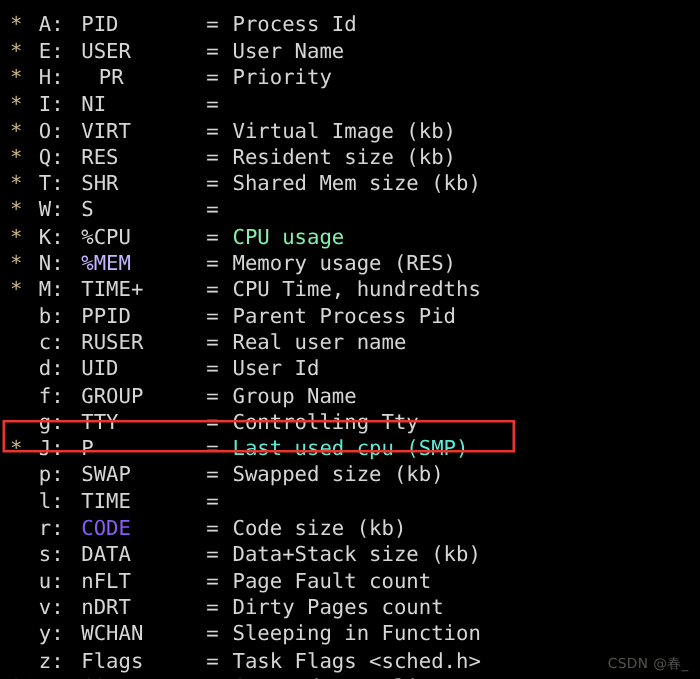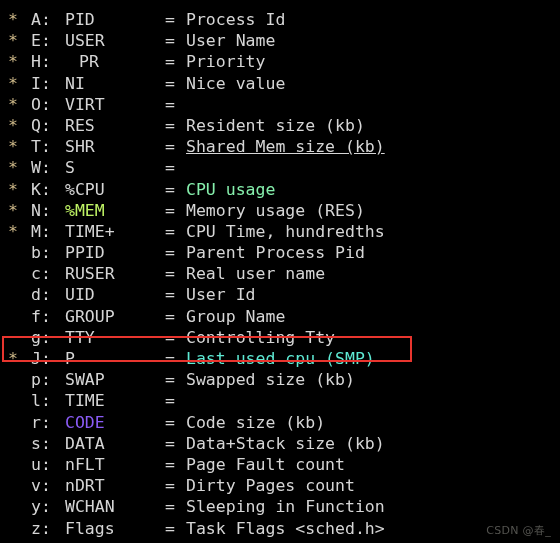--- a/index.html
+++ b/index.html
@@ -91,27 +91,27 @@
 </style>
 </head>
 <body style="background: rgb(0, 0, 0);">
 
 <div id="terminal" style="background: rgb(0, 0, 0);">
 
   <div id="field-list">
       <div class="field-row"><span class="col-star" style="color: rgb(205, 184, 136);">*</span><span class="col-key" style="color: rgb(214, 214, 214);">A:</span><span class="col-name" style="color: rgb(214, 214, 214);">PID</span><span class="col-eq" style="color: rgb(214, 214, 214);">=</span><span class="col-desc" style="color: rgb(214, 214, 214);">Process Id</span></div>
       <div class="field-row"><span class="col-star" style="color: rgb(205, 184, 136);">*</span><span class="col-key" style="color: rgb(214, 214, 214);">E:</span><span class="col-name" style="color: rgb(214, 214, 214);">USER</span><span class="col-eq" style="color: rgb(214, 214, 214);">=</span><span class="col-desc" style="color: rgb(214, 214, 214);">User Name</span></div>
       <div class="field-row"><span class="col-star" style="color: rgb(205, 184, 136);">*</span><span class="col-key" style="color: rgb(214, 214, 214);">H:</span><span class="col-name" style="color: rgb(214, 214, 214); margin-left: 14px;">PR</span><span class="col-eq" style="color: rgb(214, 214, 214);">=</span><span class="col-desc" style="color: rgb(214, 214, 214);">Priority</span></div>
-      <div class="field-row"><span class="col-star" style="color: rgb(205, 184, 136);">*</span><span class="col-key" style="color: rgb(214, 214, 214);">I:</span><span class="col-name" style="color: rgb(214, 214, 214);">NI</span><span class="col-eq" style="color: rgb(214, 214, 214);">=</span><span class="col-desc" style="color: rgb(214, 214, 214);">Nice value</span></div>
-      <div class="field-row"><span class="col-star" style="color: rgb(205, 184, 136);">*</span><span class="col-key" style="color: rgb(214, 214, 214);">O:</span><span class="col-name" style="color: rgb(214, 214, 214);">VIRT</span><span class="col-eq" style="color: rgb(214, 214, 214);">=</span></div>
+      <div class="field-row"><span class="col-star" style="color: rgb(205, 184, 136);">*</span><span class="col-key" style="color: rgb(214, 214, 214);">I:</span><span class="col-name" style="color: rgb(214, 214, 214);">NI</span><span class="col-eq" style="color: rgb(214, 214, 214);">=</span></div>
+      <div class="field-row"><span class="col-star" style="color: rgb(205, 184, 136);">*</span><span class="col-key" style="color: rgb(214, 214, 214);">O:</span><span class="col-name" style="color: rgb(214, 214, 214);">VIRT</span><span class="col-eq" style="color: rgb(214, 214, 214);">=</span><span class="col-desc" style="color: rgb(214, 214, 214);">Virtual Image (kb)</span></div>
       <div class="field-row"><span class="col-star" style="color: rgb(205, 184, 136);">*</span><span class="col-key" style="color: rgb(214, 214, 214);">Q:</span><span class="col-name" style="color: rgb(214, 214, 214);">RES</span><span class="col-eq" style="color: rgb(214, 214, 214);">=</span><span class="col-desc" style="color: rgb(214, 214, 214);">Resident size (kb)</span></div>
-      <div class="field-row"><span class="col-star" style="color: rgb(205, 184, 136);">*</span><span class="col-key" style="color: rgb(214, 214, 214);">T:</span><span class="col-name" style="color: rgb(214, 214, 214);">SHR</span><span class="col-eq" style="color: rgb(214, 214, 214);">=</span><span class="col-desc" style="color: rgb(214, 214, 214); text-decoration: underline;">Shared Mem size (kb)</span></div>
+      <div class="field-row"><span class="col-star" style="color: rgb(205, 184, 136);">*</span><span class="col-key" style="color: rgb(214, 214, 214);">T:</span><span class="col-name" style="color: rgb(214, 214, 214);">SHR</span><span class="col-eq" style="color: rgb(214, 214, 214);">=</span><span class="col-desc" style="color: rgb(214, 214, 214);">Shared Mem size (kb)</span></div>
       <div class="field-row"><span class="col-star" style="color: rgb(205, 184, 136);">*</span><span class="col-key" style="color: rgb(214, 214, 214);">W:</span><span class="col-name" style="color: rgb(214, 214, 214);">S</span><span class="col-eq" style="color: rgb(214, 214, 214);">=</span></div>
       <div class="field-row"><span class="col-star" style="color: rgb(205, 184, 136);">*</span><span class="col-key" style="color: rgb(214, 214, 214);">K:</span><span class="col-name" style="color: rgb(214, 214, 214);">%CPU</span><span class="col-eq" style="color: rgb(214, 214, 214);">=</span><span class="col-desc" style="color: #86efac;">CPU usage</span></div>
-      <div class="field-row"><span class="col-star" style="color: rgb(205, 184, 136);">*</span><span class="col-key" style="color: rgb(214, 214, 214);">N:</span><span class="col-name" style="color: #bef264;">%MEM</span><span class="col-eq" style="color: rgb(214, 214, 214);">=</span><span class="col-desc" style="color: rgb(214, 214, 214);">Memory usage (RES)</span></div>
+      <div class="field-row"><span class="col-star" style="color: rgb(205, 184, 136);">*</span><span class="col-key" style="color: rgb(214, 214, 214);">N:</span><span class="col-name" style="color: #c4b5fd;">%MEM</span><span class="col-eq" style="color: rgb(214, 214, 214);">=</span><span class="col-desc" style="color: rgb(214, 214, 214);">Memory usage (RES)</span></div>
       <div class="field-row"><span class="col-star" style="color: rgb(205, 184, 136);">*</span><span class="col-key" style="color: rgb(214, 214, 214);">M:</span><span class="col-name" style="color: rgb(214, 214, 214);">TIME+</span><span class="col-eq" style="color: rgb(214, 214, 214);">=</span><span class="col-desc" style="color: rgb(214, 214, 214);">CPU Time, hundredths</span></div>
       <div class="field-row"><span class="col-star" style="color: rgb(205, 184, 136);"></span><span class="col-key" style="color: rgb(214, 214, 214);">b:</span><span class="col-name" style="color: rgb(214, 214, 214);">PPID</span><span class="col-eq" style="color: rgb(214, 214, 214);">=</span><span class="col-desc" style="color: rgb(214, 214, 214);">Parent Process Pid</span></div>
       <div class="field-row"><span class="col-star" style="color: rgb(205, 184, 136);"></span><span class="col-key" style="color: rgb(214, 214, 214);">c:</span><span class="col-name" style="color: rgb(214, 214, 214);">RUSER</span><span class="col-eq" style="color: rgb(214, 214, 214);">=</span><span class="col-desc" style="color: rgb(214, 214, 214);">Real user name</span></div>
       <div class="field-row"><span class="col-star" style="color: rgb(205, 184, 136);"></span><span class="col-key" style="color: rgb(214, 214, 214);">d:</span><span class="col-name" style="color: rgb(214, 214, 214);">UID</span><span class="col-eq" style="color: rgb(214, 214, 214);">=</span><span class="col-desc" style="color: rgb(214, 214, 214);">User Id</span></div>
       <div class="field-row"><span class="col-star" style="color: rgb(205, 184, 136);"></span><span class="col-key" style="color: rgb(214, 214, 214);">f:</span><span class="col-name" style="color: rgb(214, 214, 214);">GROUP</span><span class="col-eq" style="color: rgb(214, 214, 214);">=</span><span class="col-desc" style="color: rgb(214, 214, 214);">Group Name</span></div>
       <div class="field-row"><span class="col-star" style="color: rgb(205, 184, 136);"></span><span class="col-key" style="color: rgb(214, 214, 214);">g:</span><span class="col-name" style="color: rgb(214, 214, 214);">TTY</span><span class="col-eq" style="color: rgb(214, 214, 214);">=</span><span class="col-desc" style="color: rgb(214, 214, 214);">Controlling Tty</span></div>
       <div class="field-row"><span class="col-star" style="color: rgb(205, 184, 136);">*</span><span class="col-key" style="color: rgb(214, 214, 214);">J:</span><span class="col-name" style="color: rgb(214, 214, 214);">P</span><span class="col-eq" style="color: rgb(214, 214, 214);">=</span><span class="col-desc" style="color: #5eead4;">Last used cpu (SMP)</span></div>
       <div class="field-row"><span class="col-star" style="color: rgb(205, 184, 136);"></span><span class="col-key" style="color: rgb(214, 214, 214);">p:</span><span class="col-name" style="color: rgb(214, 214, 214);">SWAP</span><span class="col-eq" style="color: rgb(214, 214, 214);">=</span><span class="col-desc" style="color: rgb(214, 214, 214);">Swapped size (kb)</span></div>
       <div class="field-row"><span class="col-star" style="color: rgb(205, 184, 136);"></span><span class="col-key" style="color: rgb(214, 214, 214);">l:</span><span class="col-name" style="color: rgb(214, 214, 214);">TIME</span><span class="col-eq" style="color: rgb(214, 214, 214);">=</span></div>
       <div class="field-row"><span class="col-star" style="color: rgb(205, 184, 136);"></span><span class="col-key" style="color: rgb(214, 214, 214);">r:</span><span class="col-name" style="color: #8b5cf6;">CODE</span><span class="col-eq" style="color: rgb(214, 214, 214);">=</span><span class="col-desc" style="color: rgb(214, 214, 214);">Code size (kb)</span></div>

